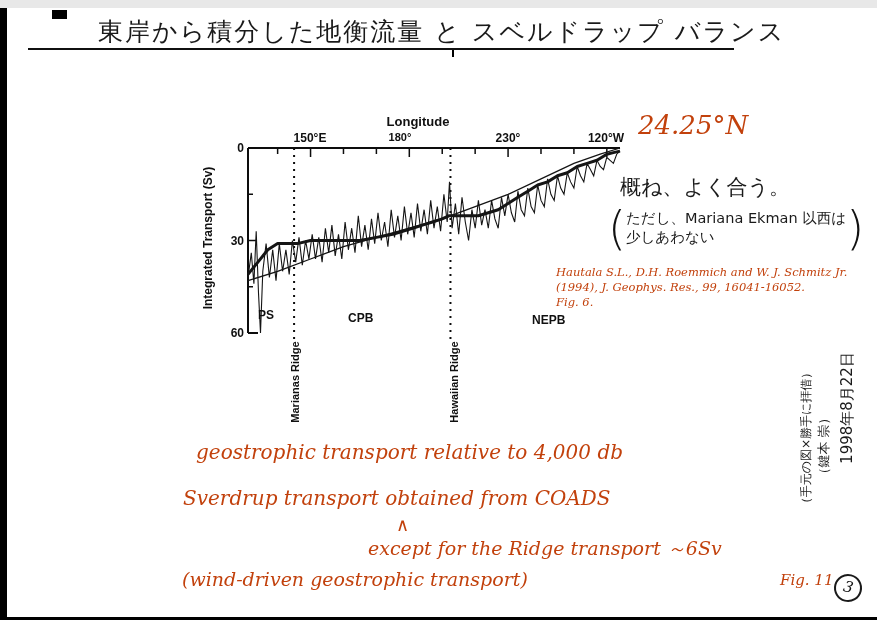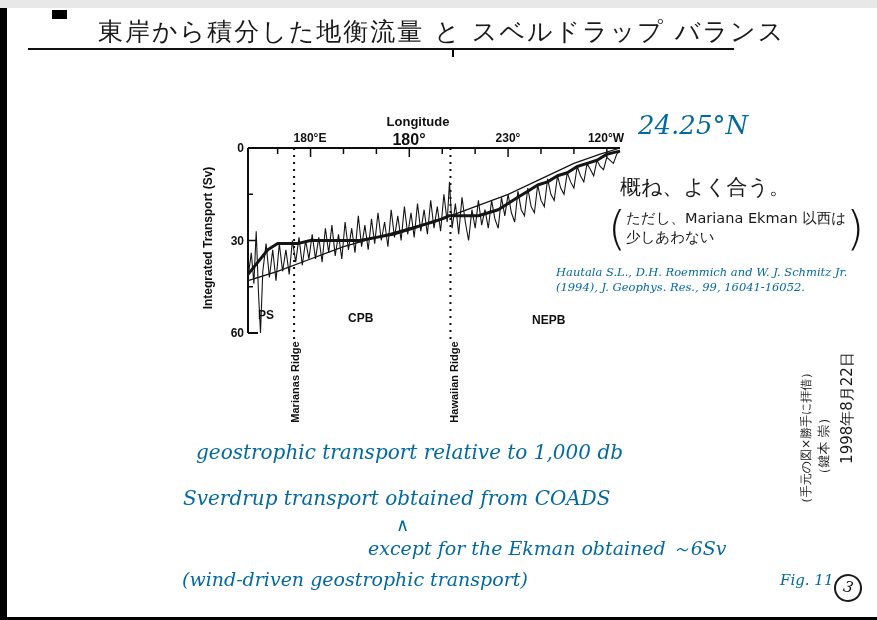--- a/index.html
+++ b/index.html
@@ -1,20 +1,20 @@
 <!DOCTYPE html>
 <html><head>
 <meta charset="utf-8">
 <style>
   html,body{margin:0;padding:0;background:#e8e8e8;}
   .page{position:relative;width:877px;height:620px;background:#ffffff;overflow:hidden;
         font-family:"DejaVu Sans",sans-serif;color:#111;margin-top:8px;}
   .abs{position:absolute;}
   .hand-jp{font-family:"DejaVu Sans",sans-serif;color:#1a1a1a;}
-  .hand-en{font-family:"DejaVu Serif",serif;font-style:italic;color:#0369a1;}
+  .hand-en{font-family:"DejaVu Serif",serif;font-style:italic;color:#c2410c;}
   .chart-text{font-family:"Liberation Sans",sans-serif;font-weight:bold;color:#101010;}
   .bar{background:#000;}
   .title{font-size:25px;letter-spacing:2px;white-space:nowrap;}
   .underline{height:2px;background:#101010;}
   .rot{transform:translate(-50%,-50%) rotate(-90deg);transform-origin:center;white-space:nowrap;}
   .ctr{transform:translateX(-50%);white-space:nowrap;}
   .rt{text-align:right;}
   svg{position:absolute;overflow:visible;}
   .s-noisy{fill:none;stroke:#151515;stroke-width:1.1;}
   .s-smooth{fill:none;stroke:#151515;stroke-width:3;stroke-linejoin:round;}
@@ -60,22 +60,22 @@
       <line x1="53" y1="86.25" x2="58" y2="86.25" class="s-tick"></line>
       <line x1="53" y1="178.75" x2="58" y2="178.75" class="s-tick"></line>
       <line x1="99.08849557522123" y1="40" x2="99.08849557522123" y2="235" class="s-dotted"></line>
       <line x1="255.46017699115043" y1="40" x2="255.46017699115043" y2="235" class="s-dotted"></line>
       <polyline class="s-noisy" points="53.0,169.5 56.3,144.8 58.9,175.7 61.2,123.3 63.5,184.9 65.5,225.0 67.8,163.3 71.1,135.6 74.4,169.5 77.7,141.8 81.0,172.6 84.3,135.6 87.6,163.3 90.9,141.8 94.2,166.4 97.4,132.5 100.7,154.1 104.0,129.4 107.3,157.2 110.6,132.5 113.9,151.0 117.2,126.3 120.5,151.0 123.8,129.4 127.1,154.1 130.4,120.2 133.7,144.8 136.9,117.1 140.2,147.9 143.5,126.3 146.8,151.0 150.1,114.0 153.4,141.8 156.7,120.2 160.0,144.8 163.3,107.8 166.6,138.7 169.9,117.1 173.2,141.8 176.5,110.9 179.7,135.6 183.0,104.8 186.3,132.5 189.6,114.0 192.9,138.7 196.2,101.7 199.5,129.4 202.8,107.8 206.1,132.5 209.4,98.6 212.7,126.3 216.0,104.8 219.2,129.4 222.5,95.5 225.8,123.3 229.1,101.7 232.4,126.3 235.7,92.4 239.0,120.2 242.3,98.6 245.6,123.3 248.9,86.3 252.2,114.0 254.5,73.9 257.1,120.2 260.4,95.5 263.7,126.3 267.0,89.3 270.3,114.0 273.6,132.5 276.9,101.7 280.2,120.2 283.4,92.4 286.7,117.1 290.0,101.7 293.3,120.2 296.6,92.4 299.9,110.9 303.2,120.2 306.5,89.3 309.8,107.8 313.1,86.3 316.4,104.8 319.7,114.0 322.9,83.2 326.2,101.7 329.5,107.8 332.8,80.1 336.1,98.6 339.4,104.8 342.7,77.0 346.0,92.4 349.3,98.6 352.6,70.8 355.9,86.3 359.2,92.4 362.5,67.8 365.7,80.1 369.0,86.3 372.3,64.7 375.6,73.9 378.9,80.1 382.2,58.5 385.5,67.8 388.8,73.9 392.1,55.4 395.4,61.6 398.7,67.8 402.0,52.3 405.2,58.5 408.5,61.6 411.8,49.3 415.1,52.3 418.4,55.4 421.7,46.2 425.0,43.1"></polyline>
       <polyline class="s-smooth" points="53.0,166.4 62.9,154.1 72.8,141.8 82.6,135.6 92.5,135.6 102.4,135.6 115.5,132.5 132.0,132.5 148.5,132.5 164.9,132.5 181.4,129.4 197.8,126.3 207.7,123.3 217.6,120.2 227.5,117.1 237.4,114.0 247.2,110.9 253.8,107.8 263.7,107.8 273.6,107.8 283.4,107.8 293.3,104.8 303.2,101.7 313.1,95.5 322.9,89.3 332.8,83.2 342.7,77.0 352.6,73.9 362.5,67.8 372.3,64.7 382.2,58.5 392.1,55.4 402.0,52.3 411.8,46.2 418.4,44.6 425.0,43.1"></polyline>
       <polyline class="s-straight" points="53.0,172.6 82.6,163.3 115.5,151.0 148.5,138.7 181.4,129.4 214.3,120.2 247.2,110.9 280.2,98.6 313.1,86.3 346.0,70.8 378.9,55.4 405.2,46.2 425.0,40.0"></polyline>
     </svg>
 
   <div class="abs chart-text ctr" style="left:418px;top:106px;font-size:13px;">Longitude</div>
-  <div class="abs chart-text ctr" style="left:310px;top:123px;font-size:12px;">180°E</div>
-  <div class="abs chart-text ctr" style="left:409px;top:123px;font-size:16px;">180°</div>
+  <div class="abs chart-text ctr" style="left:310px;top:123px;font-size:12px;">150°E</div>
+  <div class="abs chart-text ctr" style="left:400px;top:123px;font-size:11px;">180°</div>
   <div class="abs chart-text ctr" style="left:508px;top:123px;font-size:12px;">230°</div>
   <div class="abs chart-text ctr" style="left:606px;top:123px;font-size:12px;text-align:center;">120°W</div>
 
   <div class="abs chart-text rt" style="left:222px;top:133px;width:22px;font-size:12px;">0</div>
   <div class="abs chart-text rt" style="left:222px;top:226px;width:22px;font-size:12px;">30</div>
   <div class="abs chart-text rt" style="left:222px;top:318px;width:22px;font-size:12px;">60</div>
   <div class="abs chart-text rot" style="left:208px;top:230px;font-size:12px;">Integrated Transport (Sv)</div>
 
   <div class="abs chart-text" style="left:258px;top:300px;font-size:12px;">PS</div>
   <div class="abs chart-text" style="left:348px;top:303px;font-size:12px;">CPB</div>
@@ -91,26 +91,27 @@
     <span>
       <div class="hand-jp" style="font-size:14.5px;">ただし、Mariana Ekman 以西は</div>
       <div class="hand-jp" style="font-size:14.5px;">少しあわない</div>
     </span>
     <span class="paren">)</span>
   </div>
 
   <div class="abs hand-en" style="left:556px;top:257px;font-size:11.5px;line-height:15px;">
     <div>Hautala S.L., D.H. Roemmich and W. J. Schmitz Jr.</div>
     <div>(1994),  J. Geophys. Res.,  99, 16041-16052.</div>
+    <div>Fig. 6.</div>
   </div>
 
-  <div class="abs hand-en" style="left:196px;top:432px;font-size:20px;">geostrophic transport relative to 1,000 db</div>
+  <div class="abs hand-en" style="left:196px;top:432px;font-size:20px;">geostrophic transport relative to 4,000 db</div>
   <div class="abs hand-en" style="left:183px;top:478px;font-size:20px;">Sverdrup transport obtained from COADS</div>
   <div class="abs hand-en" style="left:396px;top:506px;font-size:18px;">∧</div>
-  <div class="abs hand-en" style="left:368px;top:528px;font-size:19px;">except for the Ekman obtained ～6Sv</div>
+  <div class="abs hand-en" style="left:368px;top:528px;font-size:19px;">except for the Ridge transport ～6Sv</div>
   <div class="abs hand-en" style="left:182px;top:560px;font-size:19px;">(wind-driven geostrophic transport)</div>
 
   <div class="abs hand-jp rot" style="left:847px;top:400px;font-size:15px;">1998年8月22日</div>
   <div class="abs hand-jp rot" style="left:824px;top:438px;font-size:13px;">（鍵本 崇）</div>
   <div class="abs hand-jp rot" style="left:806px;top:430px;font-size:12px;">（手元の図×勝手に拝借）</div>
 
   <div class="abs hand-en" style="left:780px;top:563px;font-size:15px;">Fig. 11</div>
   <div class="abs" style="left:834px;top:566px;">
     <span class="circle-mark">3</span>
   </div>

